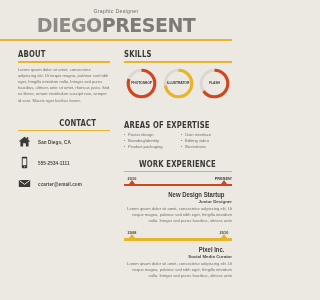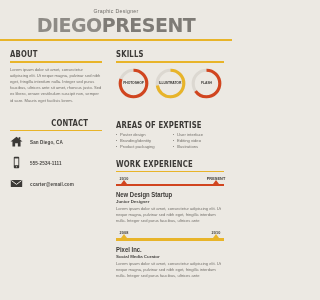--- a/index.html
+++ b/index.html
@@ -49,20 +49,21 @@
     width: 100%;
     height: 2px;
     background: #e8b429;
     margin-top: 4px;
   }
 
   
   .columns {
     display: flex;
     width: 100%;
+    padding-left: 8px;
   }
   .col-left {
     width: 108px;
     padding: 8px 6px 0 10px;
     box-sizing: border-box;
   }
   .col-right {
     width: 124px;
     padding: 8px 8px 0 8px;
     box-sizing: border-box;
@@ -362,21 +363,21 @@
             <li>Product packaging</li>
           </ul>
           <ul>
             <li>User interface</li>
             <li>Editing video</li>
             <li>Illustrations</li>
           </ul>
         </div>
       </div>
 
-      <div class="section" style="margin-top:1px;">
+      <div class="section" style="margin-top:1px;text-align:right;">
         <div class="section-title">WORK EXPERIENCE</div>
         <div class="section-rule"></div>
 
         <div class="timeline">
           <div class="tl-labels">
             <span class="tl-label start">2010</span>
             <span class="tl-label end">PRESENT</span>
           </div>
           <div class="tl-bar red">
             <span class="tl-marker start"></span>

